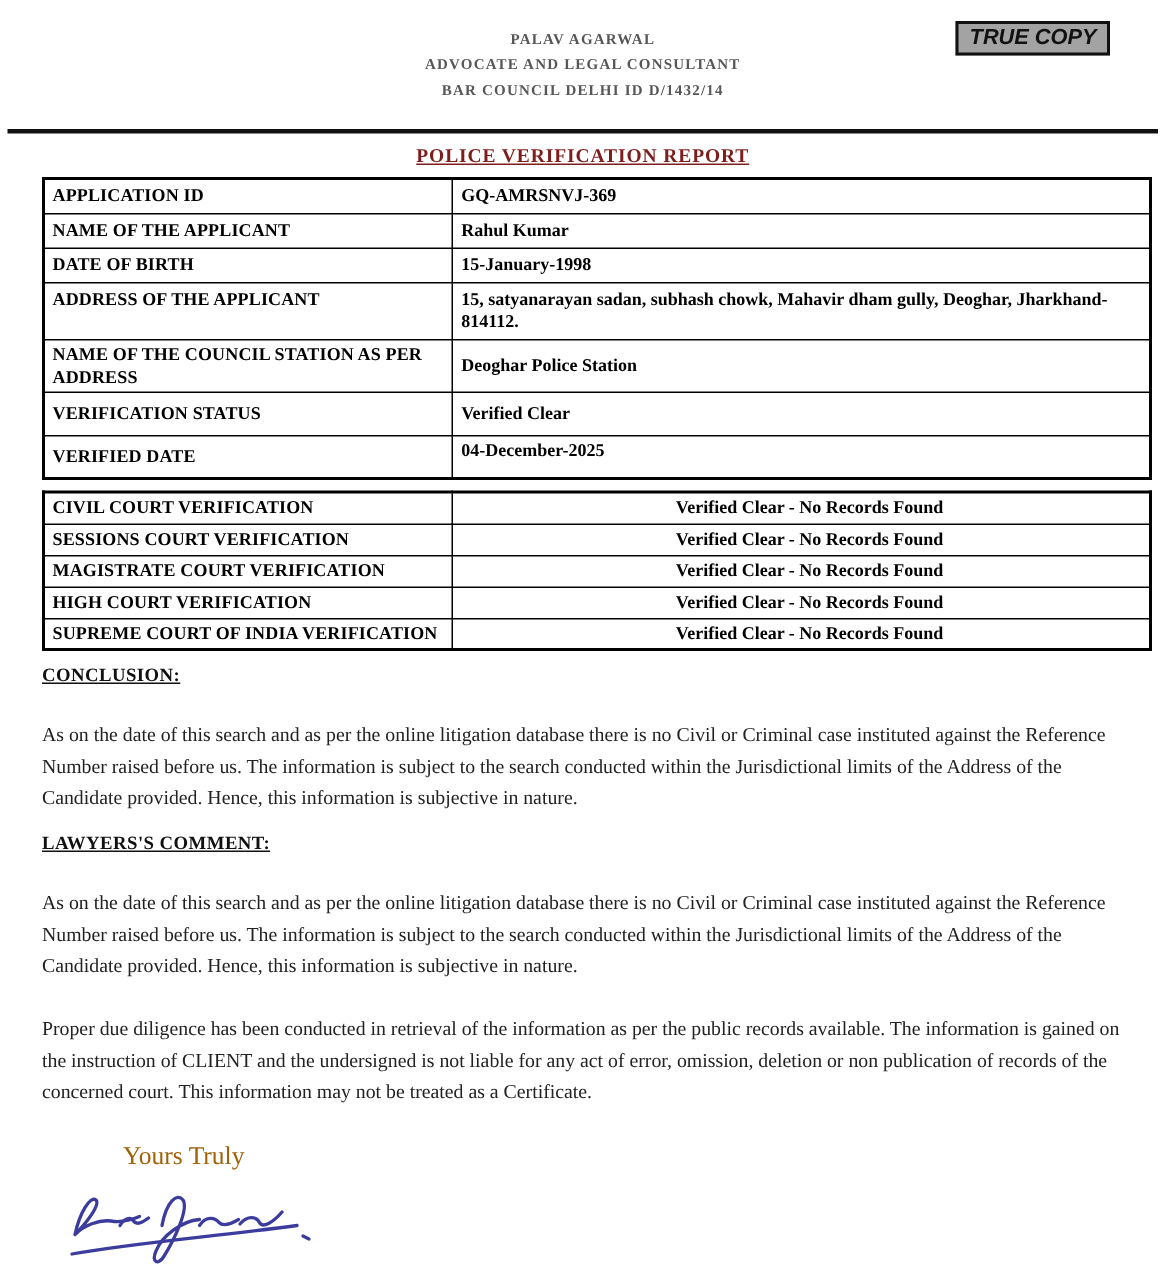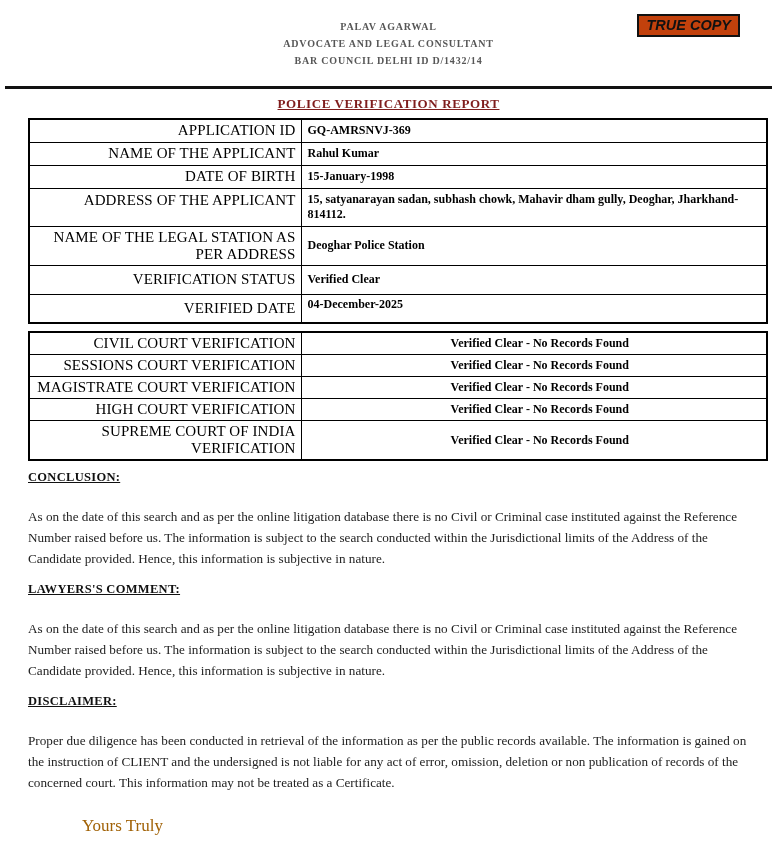--- a/index.html
+++ b/index.html
@@ -16,41 +16,41 @@
   
   .letterhead { text-align: center; line-height: 17px; }
   .letterhead div {
     font-weight: bold; font-size: 10px; letter-spacing: 0.8px; color: #575757;
   }
   .true-copy {
     position: absolute; top: 14px; right: 37px;
     border: 2px solid #111; padding: 1px 7px 2px 7px;
     font-family: "Liberation Sans", sans-serif;
     font-weight: bold; font-style: italic; font-size: 14.5px; color: #111;
-    background: #c2410c;
+    background: #a3a3a3;
   }
   .top-rule { border: none; border-top: 3px solid #111; margin: 17px 5px 0 5px; }
 
   .doc-title {
     text-align: center; margin-top: 7px;
     font-weight: bold; font-size: 13px; letter-spacing: 0.6px;
     text-decoration: underline; color: #7f1d1d;
   }
 
   
   table {
     border-collapse: collapse; table-layout: fixed;
     width: 740px; margin: 6px 0 0 28px;
     border: 2px solid #000;
   }
   td, th { border: 1.5px solid #000; vertical-align: middle; }
   col.c1 { width: 272px; }
   .label-cell {
-    font-weight: normal; font-size: 15px; letter-spacing: 0.1px;
-    padding: 2px 5px; color: #000; text-align: right;
+    font-weight: bold; font-size: 12px; letter-spacing: 0.1px;
+    padding: 2px 5px; color: #000;
   }
   .value-cell {
     font-weight: bold; font-size: 12px;
     padding: 2px 6px; color: #000; white-space: pre-wrap;
   }
   tr.r-normal  { height: 23px; }
   tr.r-address { height: 38px; }
   tr.r-police  { height: 31px; }
   tr.r-status  { height: 29px; padding-left: 12px; }
   tr.r-date    { height: 29px; }
@@ -112,21 +112,21 @@
       </tr>
       <tr class="r-normal">
         <td class="label-cell">DATE OF BIRTH</td>
         <td class="value-cell">15-January-1998</td>
       </tr>
       <tr class="r-address">
         <td class="label-cell" style="vertical-align:top;padding-top:3px;">ADDRESS OF THE APPLICANT</td>
         <td class="value-cell">15, satyanarayan sadan, subhash chowk, Mahavir dham gully, Deoghar, Jharkhand-814112.</td>
       </tr>
       <tr class="r-police">
-        <td class="label-cell">NAME OF THE LEGAL STATION AS PER ADDRESS</td>
+        <td class="label-cell">NAME OF THE COUNCIL STATION AS PER ADDRESS</td>
         <td class="value-cell">Deoghar Police Station</td>
       </tr>
       <tr class="r-status">
         <td class="label-cell">VERIFICATION STATUS</td>
         <td class="value-cell">Verified Clear</td>
       </tr>
       <tr class="r-date">
         <td class="label-cell">VERIFIED DATE</td>
         <td class="value-cell">04-December-2025</td>
       </tr>
@@ -166,21 +166,20 @@
     <div class="section-heading concl-heading">CONCLUSION:</div>
     <div class="section-body">As on the date of this search and as per the online litigation database there is no Civil or Criminal case instituted against the Reference Number raised before us. The information is subject to the search conducted within the Jurisdictional limits of the Address of the Candidate provided. Hence, this information is subjective in nature.</div>
   </div>
 
   <div class="section">
     <div class="section-heading">LAWYERS'S COMMENT:</div>
     <div class="section-body">As on the date of this search and as per the online litigation database there is no Civil or Criminal case instituted against the Reference Number raised before us. The information is subject to the search conducted within the Jurisdictional limits of the Address of the Candidate provided. Hence, this information is subjective in nature.</div>
   </div>
 
   <div class="section">
-    <div class="section-heading">DISCLAIMER:</div>
     <div class="section-body">Proper due diligence has been conducted in retrieval of the information as per the public records available. The information is gained on the instruction of CLIENT and the undersigned is not liable for any act of error, omission, deletion or non publication of records of the concerned court. This information may not be treated as a Certificate.</div>
   </div>
 
   <div class="closing">Yours Truly</div>
 
   <div class="signature-wrap">
     <svg width="180" height="58" viewBox="0 0 180 58" xmlns="http://www.w3.org/2000/svg">
       <g fill="none" stroke-width="2.2" stroke-linecap="round" stroke-linejoin="round" stroke="#3c3c9e">
         <path d="M14,36 C17,22 24,10 28,13 C31,16 22,28 14,36 C20,30 30,26 38,27 C44,28 50,27 57,24"></path>
         <path d="M44,30 C47,25 51,24 53,27 C55,30 59,28 63,25"></path>

